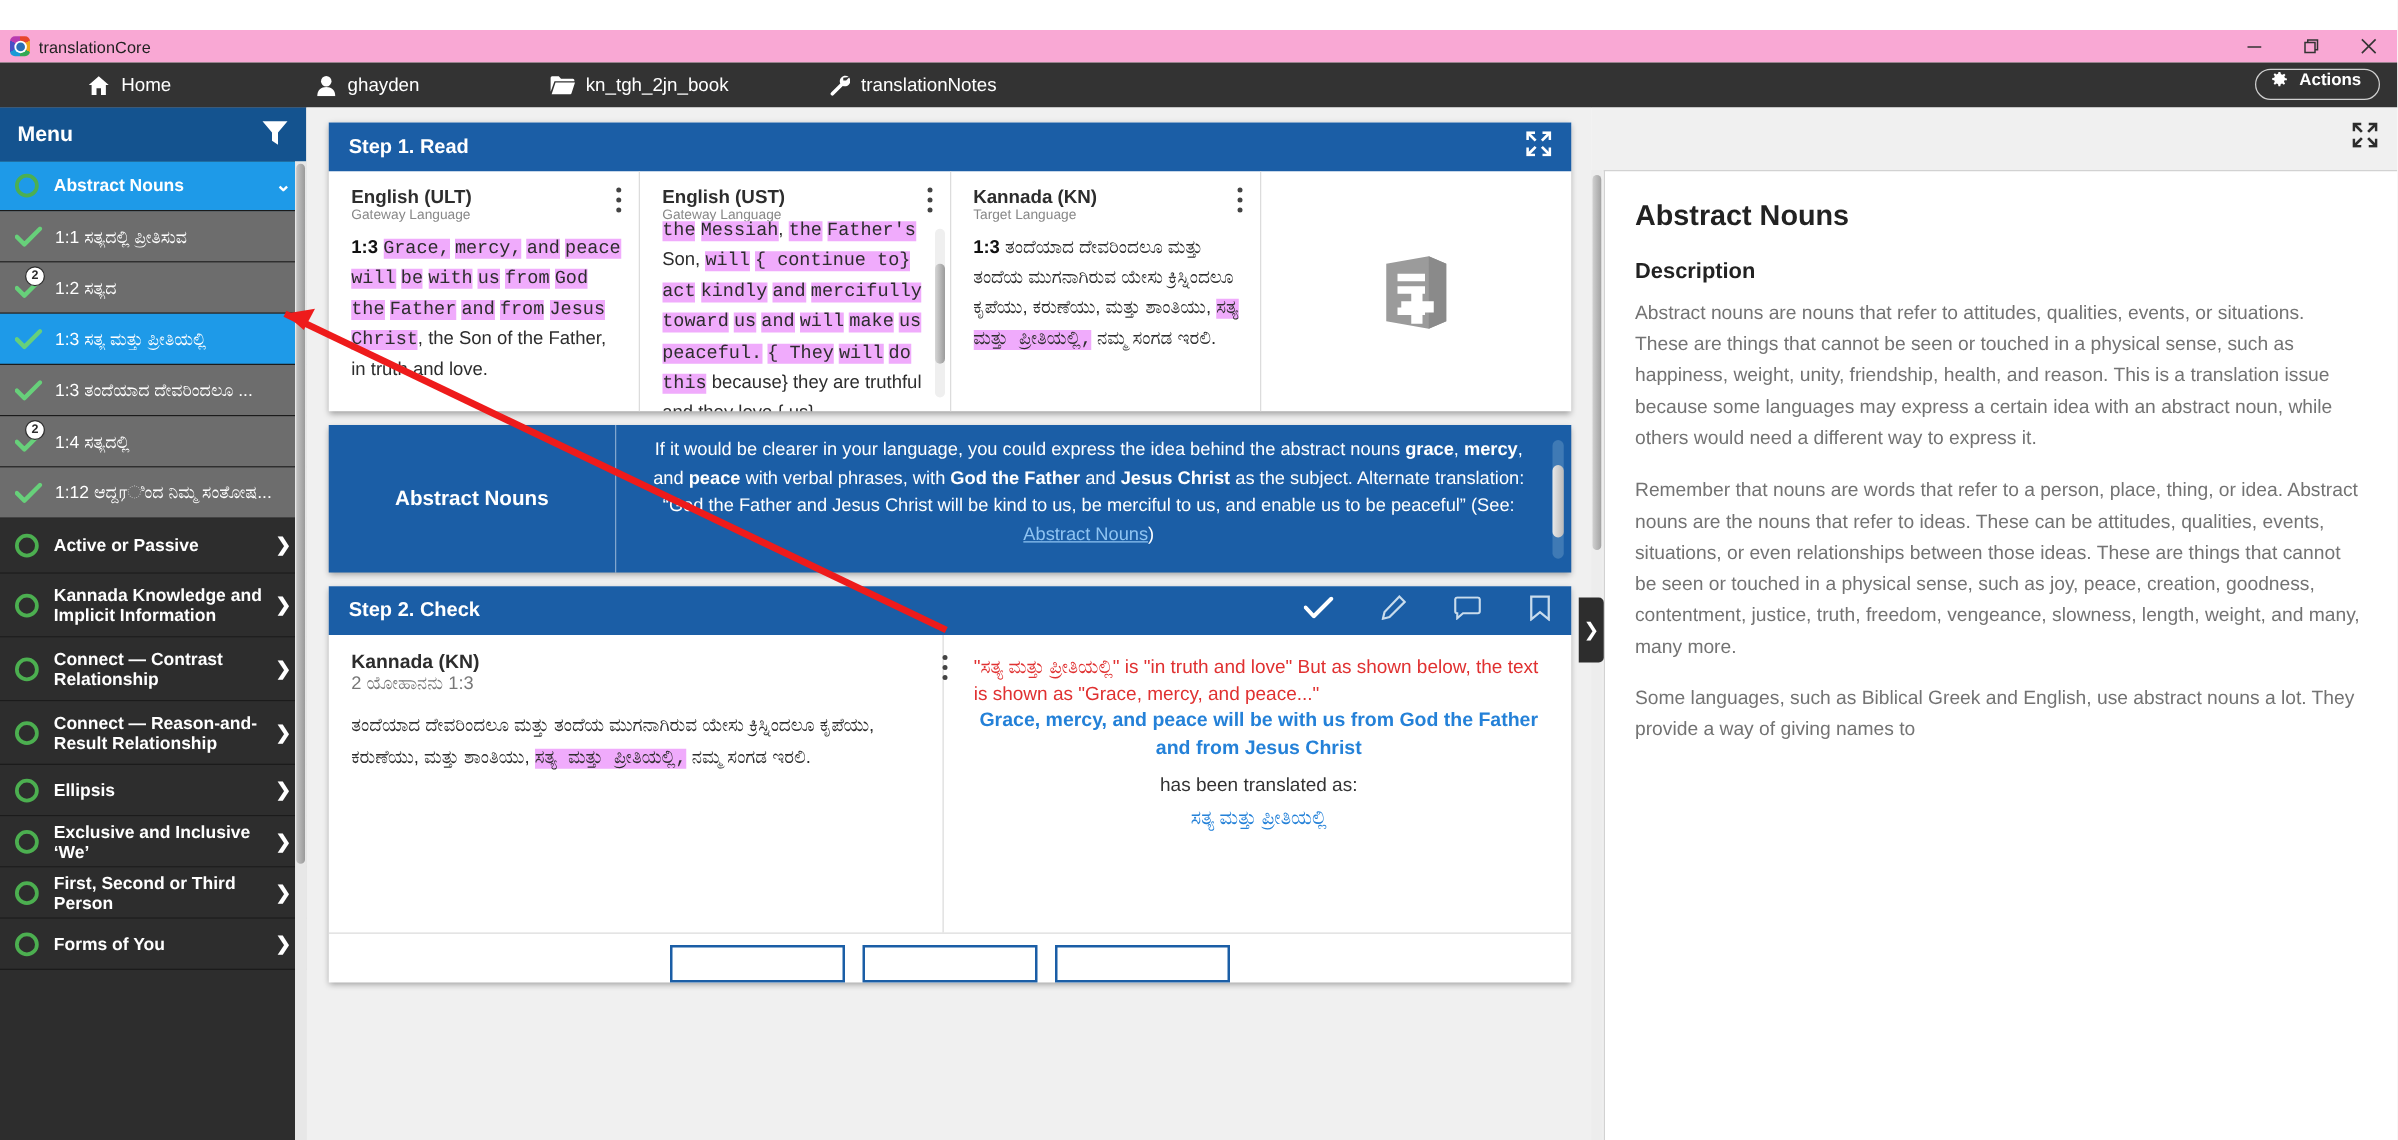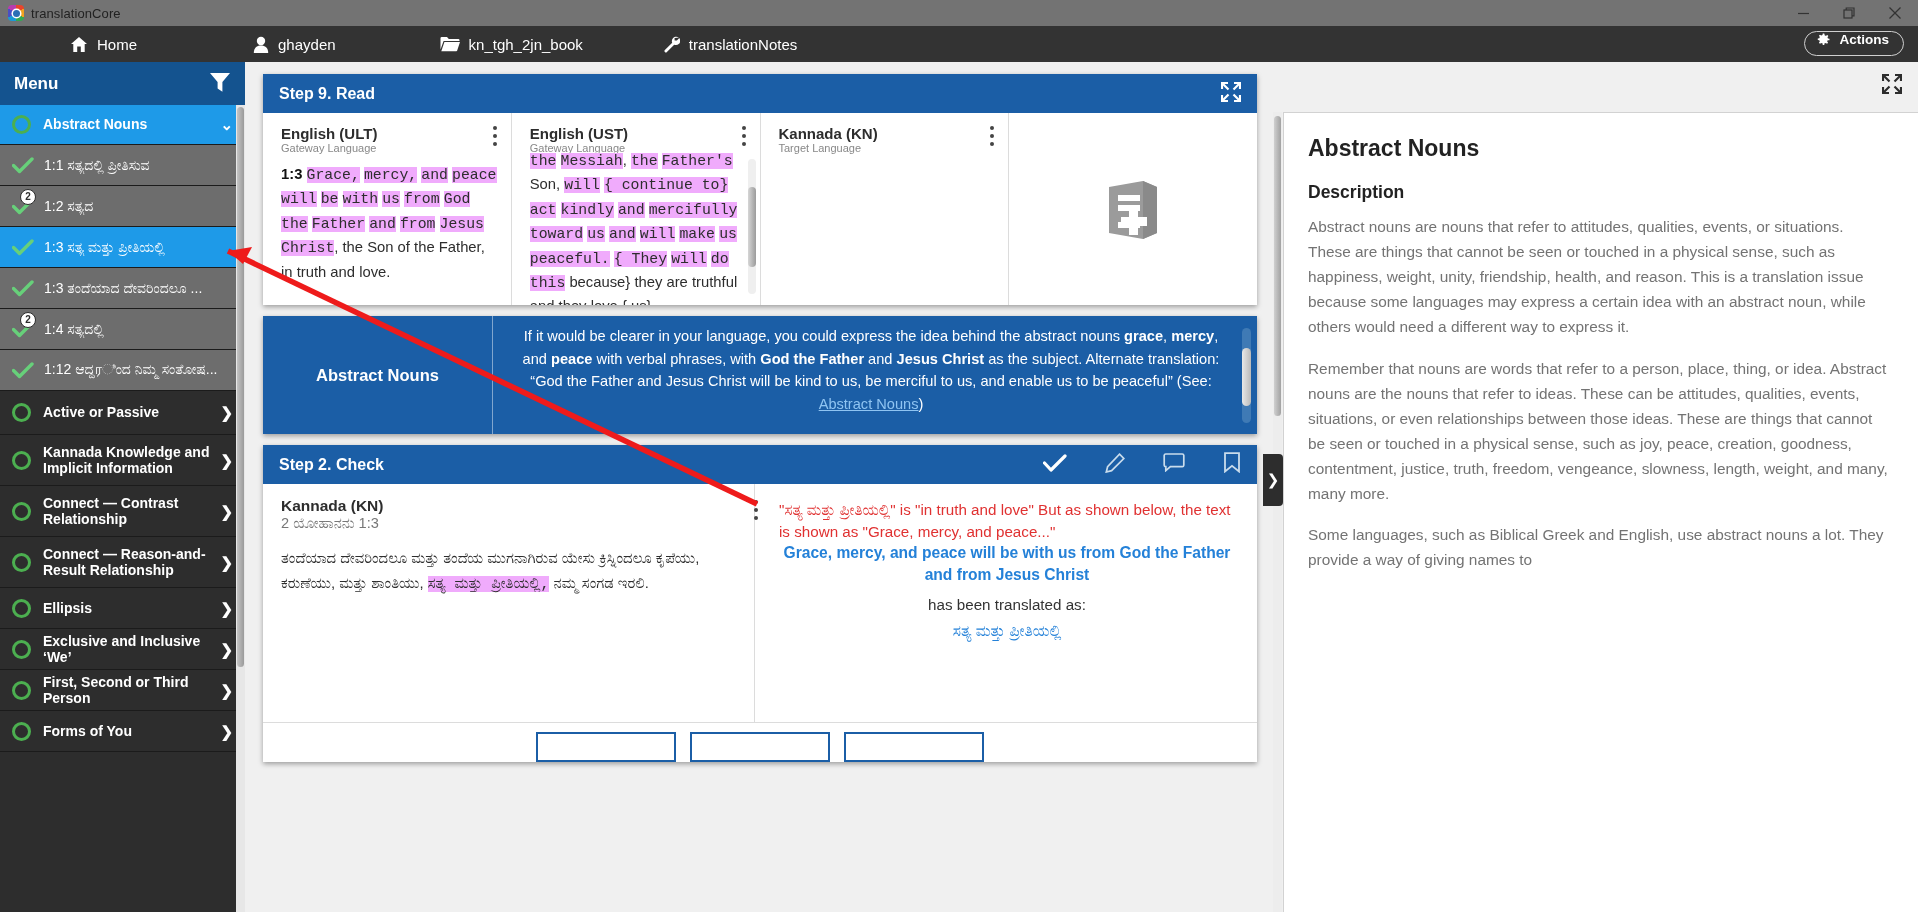--- a/index.html
+++ b/index.html
@@ -7,22 +7,22 @@
   body {
     font-family: "Liberation Sans", sans-serif;
     background:#f0f0f0;
     font-size:14px;
     color:#222;
   }
   .app { position:relative; width:1918px; height:912px; overflow:hidden; background:#ffffff; }
 
   
   .titlebar {
-    height:26px; background:#737373; display:flex; align-items:center;
-    border-bottom:0px solid #ddd; position:relative;
+    height:26px; background:#f9a8d4; display:flex; align-items:center;
+    border-bottom:0px solid #ddd; position:relative;margin-top:24px;
   }
   .tb-logo { width:16px; height:16px; margin-left:8px; margin-right:7px; position:relative; }
   .tb-logo .hex {
     width:16px;height:16px;border-radius:4px;
     background:conic-gradient(#e8452c 0deg 60deg,#f0a31e 60deg 120deg,#33a852 120deg 180deg,#1a9ad6 180deg 240deg,#4a4fc4 240deg 300deg,#b83bb0 300deg 360deg);
   }
   .tb-logo .hex::after{
     content:""; position:absolute; left:4.5px; top:4.5px; width:7px;height:7px;border-radius:50%;
     background:#2b6fb5; box-shadow:0 0 0 1.5px #ffffff;
   }
@@ -361,21 +361,21 @@
 
       <div class="sb-scroll">
           <div class="sb-thumb"></div>
         </div>
     </div>
 
     <div class="center">
 
       <div class="card">
         <div class="card-head">
-          <span>Step 9. Read</span>
+          <span>Step 1. Read</span>
           <span class="hd-icons">
             <span>
               <svg width="20" height="20" viewBox="0 0 20 20">
                 <path d="M1 7 V1 H7 M13 1 H19 V7 M19 13 V19 H13 M7 19 H1 V13" stroke="#fff" stroke-width="2.2" fill="none"></path>
                 <path d="M2 2 L7.5 7.5 M18 2 L12.5 7.5 M18 18 L12.5 12.5 M2 18 L7.5 12.5" stroke="#fff" stroke-width="2.2"></path>
               </svg>
             </span>
           </span>
         </div>
         <div class="panes">
@@ -410,20 +410,23 @@
           </div>
 
           <div class="pane">
             <div class="pane-title">Kannada (KN)</div>
             <div class="pane-sub">Target Language</div>
             <div class="kebab">
                 <i></i>
                 <i></i>
                 <i></i>
               </div>
+            <div class="verse kn">
+              <b>1:3</b> ತಂದೆಯಾದ ದೇವರಿಂದಲೂ ಮತ್ತು ತಂದೆಯ ಮುಗನಾಗಿರುವ ಯೇಸು ಕ್ರಿಸ್ನಿಂದಲೂ ಕೃಪೆಯು, ಕರುಣೆಯು, ಮತ್ತು ಶಾಂತಿಯು, <span class="hl">ಸತ್ಯ ಮತ್ತು ಪ್ರೀತಿಯಲ್ಲಿ,</span> ನಮ್ಮ ಸಂಗಡ ಇರಲಿ.
+            </div>
           </div>
 
           <div class="pane book-icon-pane">
             <span>
               <svg width="72" height="62" viewBox="0 0 72 62">
                 <path d="M10 8 L44 2 L58 8 L58 54 L44 60 L10 54 Z" fill="#9b9b9b"></path>
                 <path d="M44 2 L58 8 L58 54 L44 60 Z" fill="#8a8a8a"></path>
                 <rect x="19" y="16" width="22" height="6" fill="#fff"></rect>
                 <rect x="19" y="26" width="22" height="6" fill="#fff"></rect>
                 <rect x="19" y="43" width="22" height="6" fill="#fff"></rect>

